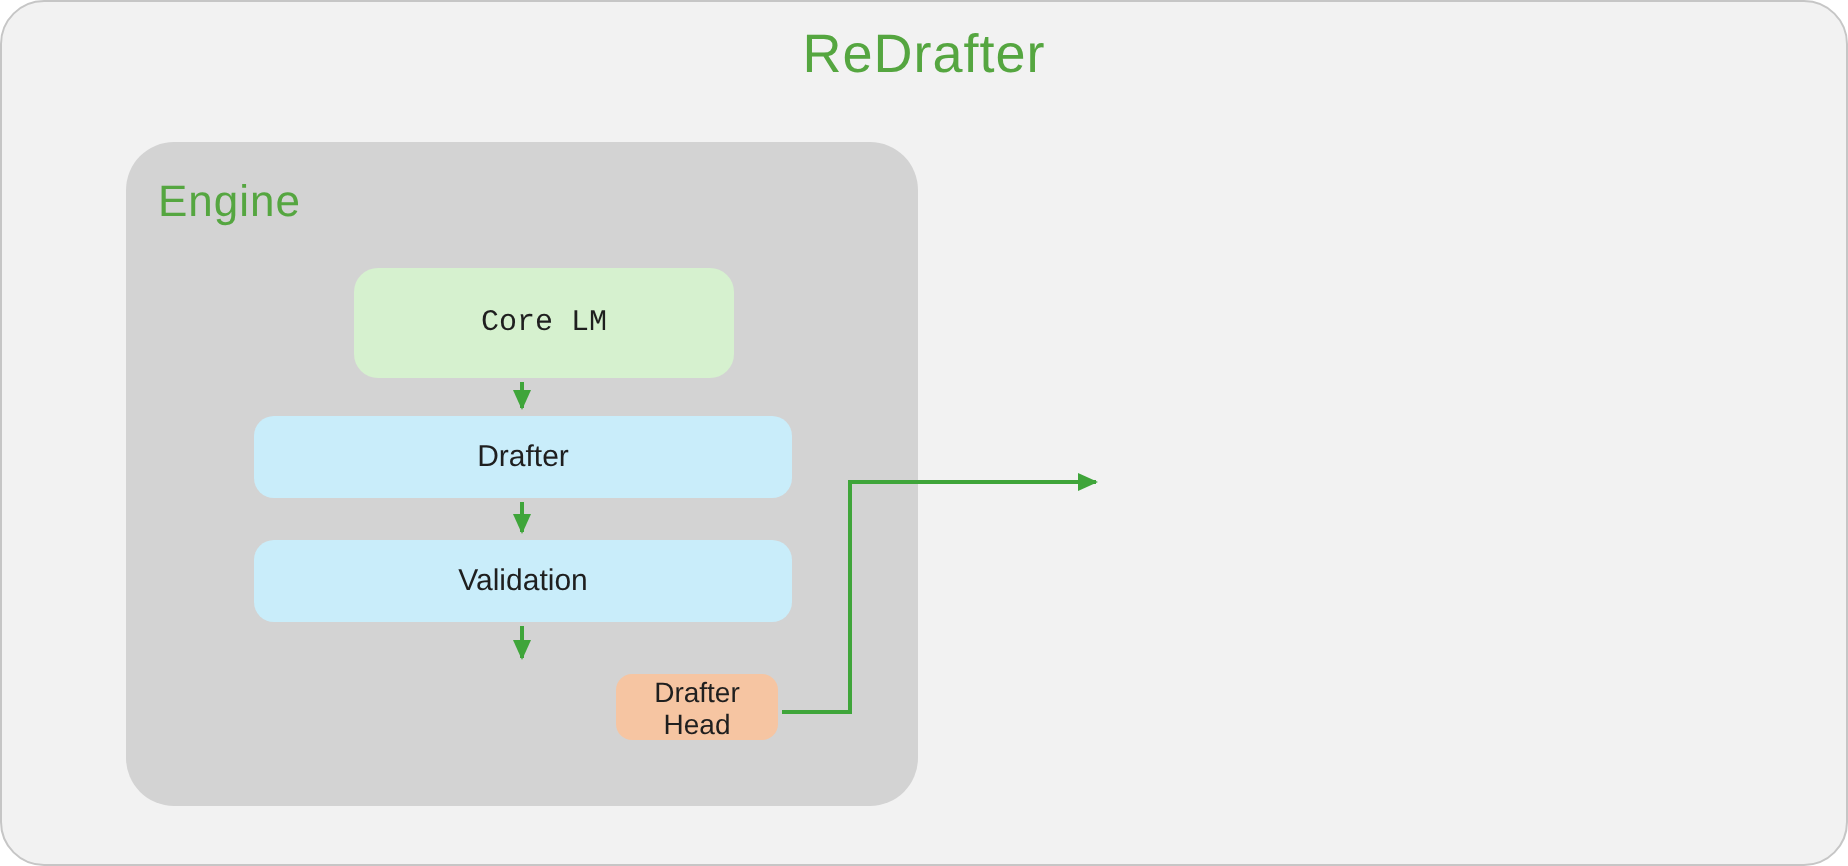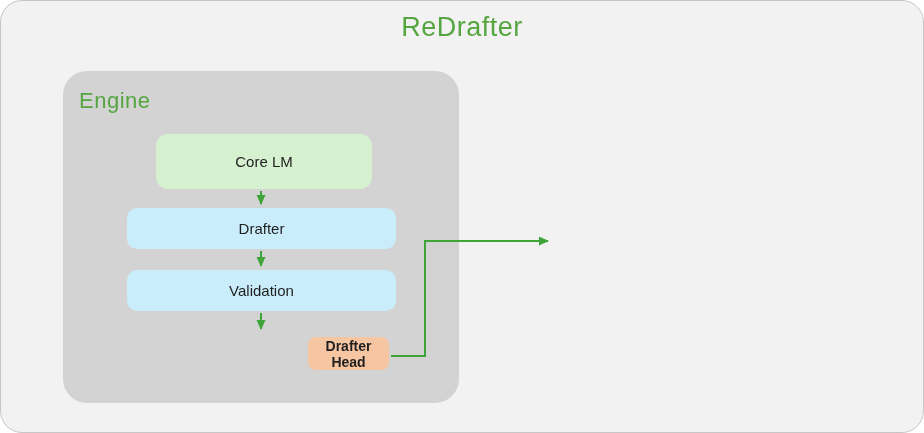--- a/index.html
+++ b/index.html
@@ -49,40 +49,40 @@
     position: absolute;
     display: flex;
     align-items: center;
     justify-content: center;
     font-size: 15px;
     color: var(--node-text, #1f1f1f);
     text-align: center;
     box-sizing: border-box;
   }
   .node-green {
-    left: 93px; top: 63px; width: 216px; height: 55px;
+    left: 114px; top: 63px; width: 190px; height: 55px;
     background: var(--green-box-bg, #d6f1cf);
     border-radius: 12px;
+    font-family: Liberation Mono, monospace;
   }
   .node-blue {
     left: 64px; width: 269px; height: 41px;
     background: var(--blue-box-bg, #c9edfa);
     border-radius: 10px;
   }
   .node-sampling   { top: 137px; }
   .node-validation { top: 199px; }
   .node-drafting   { top: 262px; }
   .node-drafter-head {
     left: 245px; top: 266px; width: 81px; height: 33px;
     background: var(--orange-box-bg, #f6c5a2);
     border-radius: 8px;
     font-size: 14px;
     line-height: 16px;
     padding: 0 8px;
-    font-weight: bold;
   }
   .node-processing {
     left: 44px; top: 147px; width: 269px; height: 43px;
     background: var(--blue-box-bg, #c9edfa);
     border-radius: 10px;
   }
   .connector-overlay {
     position: absolute;
     left: 0; top: 0;
     width: 924px; height: 433px;

